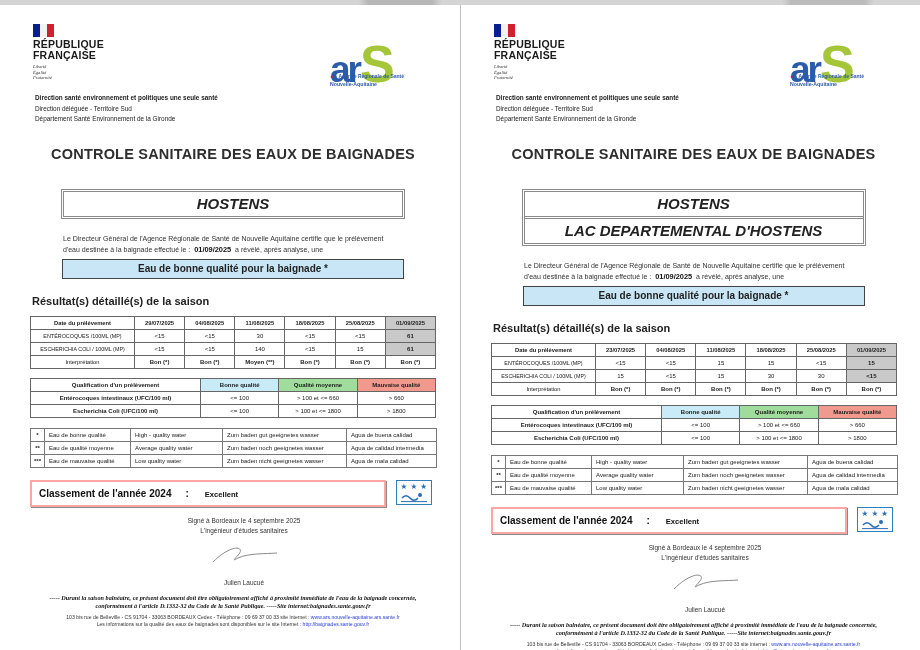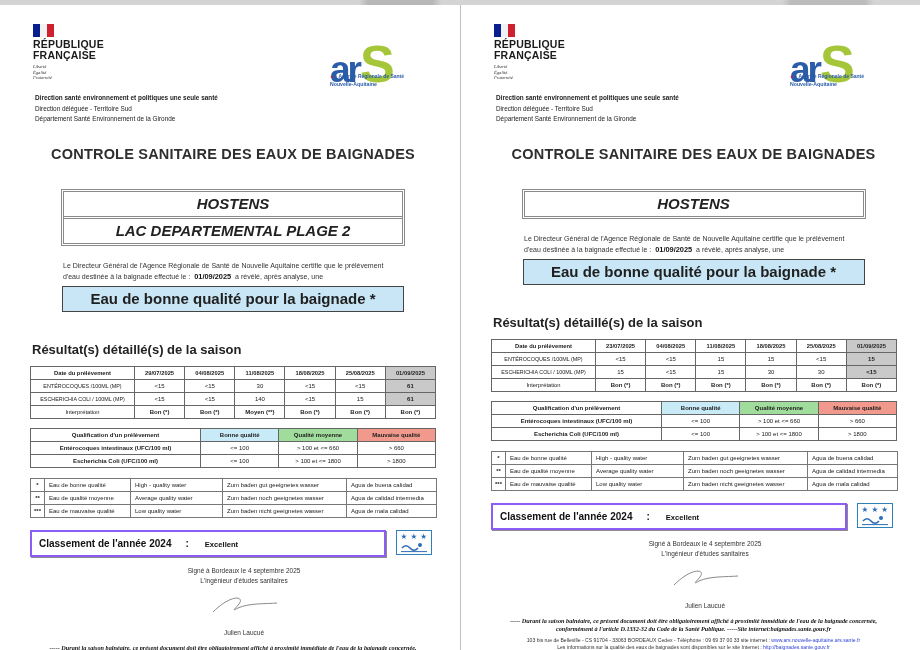--- a/index.html
+++ b/index.html
@@ -36,23 +36,23 @@
   .title { margin-top:21px; text-align:center; font-weight:bold; font-size:14.5px; color:#2e2e2e; letter-spacing:.2px; }
 
   .name-box { margin:27px auto 0 auto; width:344px; border:3px double #8a8a8a; }
   .name-row { text-align:center; font-weight:bold; font-style:italic; font-size:15px; padding:3px 0 4px 0; color:#222; }
   .name-row + .name-row { border-top:3px double #8a8a8a; }
 
   .certify { margin-top:14px; padding-left:33px; font-size:7px; line-height:11.5px; color:#333; }
   .certify .cdate { font-weight:bold; font-size:7.4px; color:#111; }
 
   .banner { margin:3px auto 0 auto; width:342px; background:#c8e6f5; border:1px solid #444;
-    text-align:center; font-weight:bold; font-size:15px; padding:3px 0 4px 0; color:#1f1f1f; }
-
-  .season { margin-top:30px; font-weight:bold; font-size:13px; color:#222; padding-left:2px; }
+    text-align:center; font-weight:bold; font-size:10px; padding:3px 0 4px 0; color:#1f1f1f; }
+
+  .season { margin-top:16px; font-weight:bold; font-size:11px; color:#222; padding-left:2px; }
 
   table { border-collapse:collapse; table-layout:fixed; }
   td { border:1px solid #666; text-align:center; overflow:hidden; white-space:nowrap; }
 
   .results { margin-top:9px; width:406px; }
   .results td { height:13px; font-size:6px; }
   .results .lbl { width:104px; font-size:5.4px; }
   .results .dhdr { font-weight:bold; font-size:5.8px; }
   .results .last { background:#c9c9c9; font-weight:bold; }
   .results .interp { font-size:5.8px; }
@@ -65,21 +65,21 @@
   .good { background:#c9eaf7; }
   .avg  { background:#a0dc9b; }
   .bad  { background:#f1998c; }
 
   .legend { margin-top:10px; width:406px; }
   .legend td { height:13px; font-size:6px; text-align:left; padding-left:4px; border-color:#777; }
   .legend .sym { width:14px; text-align:center; padding-left:0; font-weight:bold; }
   .legend .c-fr { width:86px; } .legend .c-en { width:92px; } .legend .c-de { width:124px; } .legend .c-es { width:90px; }
 
   .class-row { margin-top:12px; display:flex; align-items:flex-start; }
-  .class-box { width:356px; border:2px solid #8b5cf6; box-shadow:1px 1px 0 #8b8b8b; padding:6px 0 6px 7px;
+  .class-box { width:356px; border:2px solid #fca5a5; box-shadow:1px 1px 0 #8b8b8b; padding:6px 0 6px 7px;
     font-weight:bold; font-size:10px; color:#111; white-space:nowrap; }
   .class-box .sep { margin:0 16px 0 14px; }
   .class-box .cval { font-size:7.6px; }
   .badge { margin-left:10px; width:36px; border:1px solid #2f7fb8; background:#fefefe; text-align:center; padding:2px 0 1px 0; }
   .badge .stars { color:#2a6db5; font-size:7.5px; letter-spacing:.5px; line-height:8px; }
   .badge svg { display:block; margin:1px auto 0 auto; }
 
   .signed { margin-top:9px; padding-left:128px; width:300px; text-align:center; font-size:6.5px; line-height:10px; color:#333; }
   .sigwrap { margin-top:4px; height:30px; }
   .signer { margin-top:8px; font-size:6.5px; color:#333; }
@@ -121,21 +121,20 @@
     <div class="dir-lines">
       <div class="dir1">Direction santé environnement et politiques une seule santé</div>
       <div>Direction déléguée - Territoire Sud</div>
       <div>Département Santé Environnement de la Gironde</div>
     </div>
 
     <div class="title">CONTROLE SANITAIRE DES EAUX DE BAIGNADES</div>
 
     <div class="name-box">
       <div class="name-row">HOSTENS</div>
-      <div class="name-row">LAC DEPARTEMENTAL PLAGE 2</div>
     </div>
 
     <div class="certify">
       <div>Le Directeur Général de l'Agence Régionale de Santé de Nouvelle Aquitaine certifie que le prélèvement</div>
       <div><span>d'eau destinée à la baignade effectué le :</span>&nbsp; <span class="cdate">01/09/2025</span>&nbsp; <span>a révélé, après analyse, une</span></div>
     </div>
 
     <div class="banner">Eau de bonne qualité pour la baignade *</div>
 
     <div class="season">Résultat(s) détaillé(s) de la saison</div>
@@ -294,20 +293,21 @@
     <div class="dir-lines">
       <div class="dir1">Direction santé environnement et politiques une seule santé</div>
       <div>Direction déléguée - Territoire Sud</div>
       <div>Département Santé Environnement de la Gironde</div>
     </div>
 
     <div class="title">CONTROLE SANITAIRE DES EAUX DE BAIGNADES</div>
 
     <div class="name-box">
       <div class="name-row">HOSTENS</div>
+      <div class="name-row">LAC DEPARTEMENTAL D'HOSTENS</div>
     </div>
 
     <div class="certify">
       <div>Le Directeur Général de l'Agence Régionale de Santé de Nouvelle Aquitaine certifie que le prélèvement</div>
       <div><span>d'eau destinée à la baignade effectué le :</span>&nbsp; <span class="cdate">01/09/2025</span>&nbsp; <span>a révélé, après analyse, une</span></div>
     </div>
 
     <div class="banner">Eau de bonne qualité pour la baignade *</div>
 
     <div class="season">Résultat(s) détaillé(s) de la saison</div>

